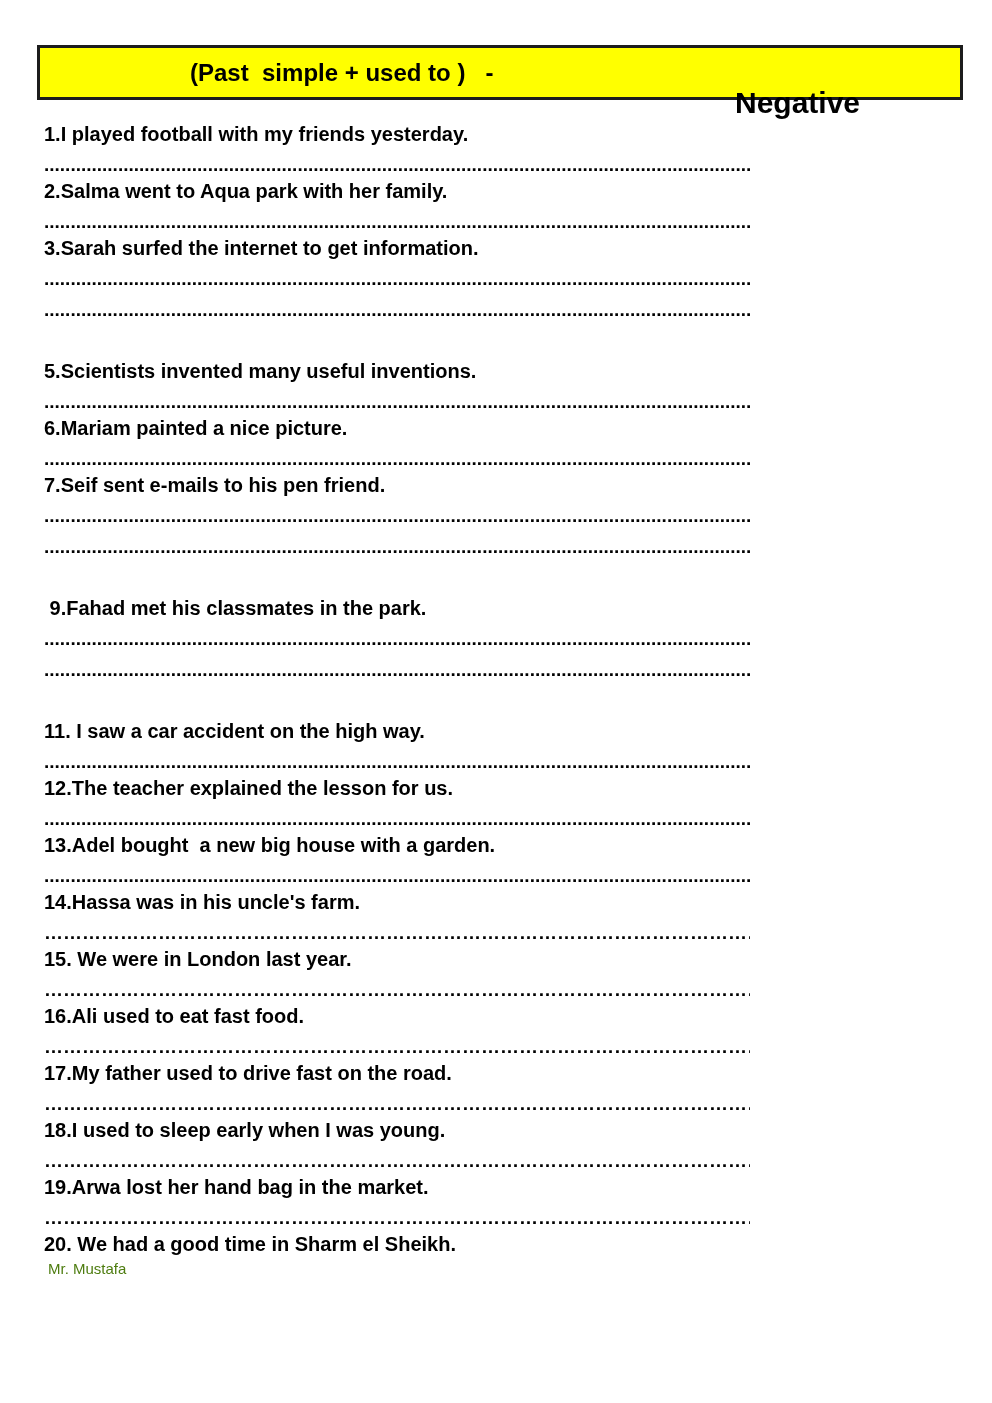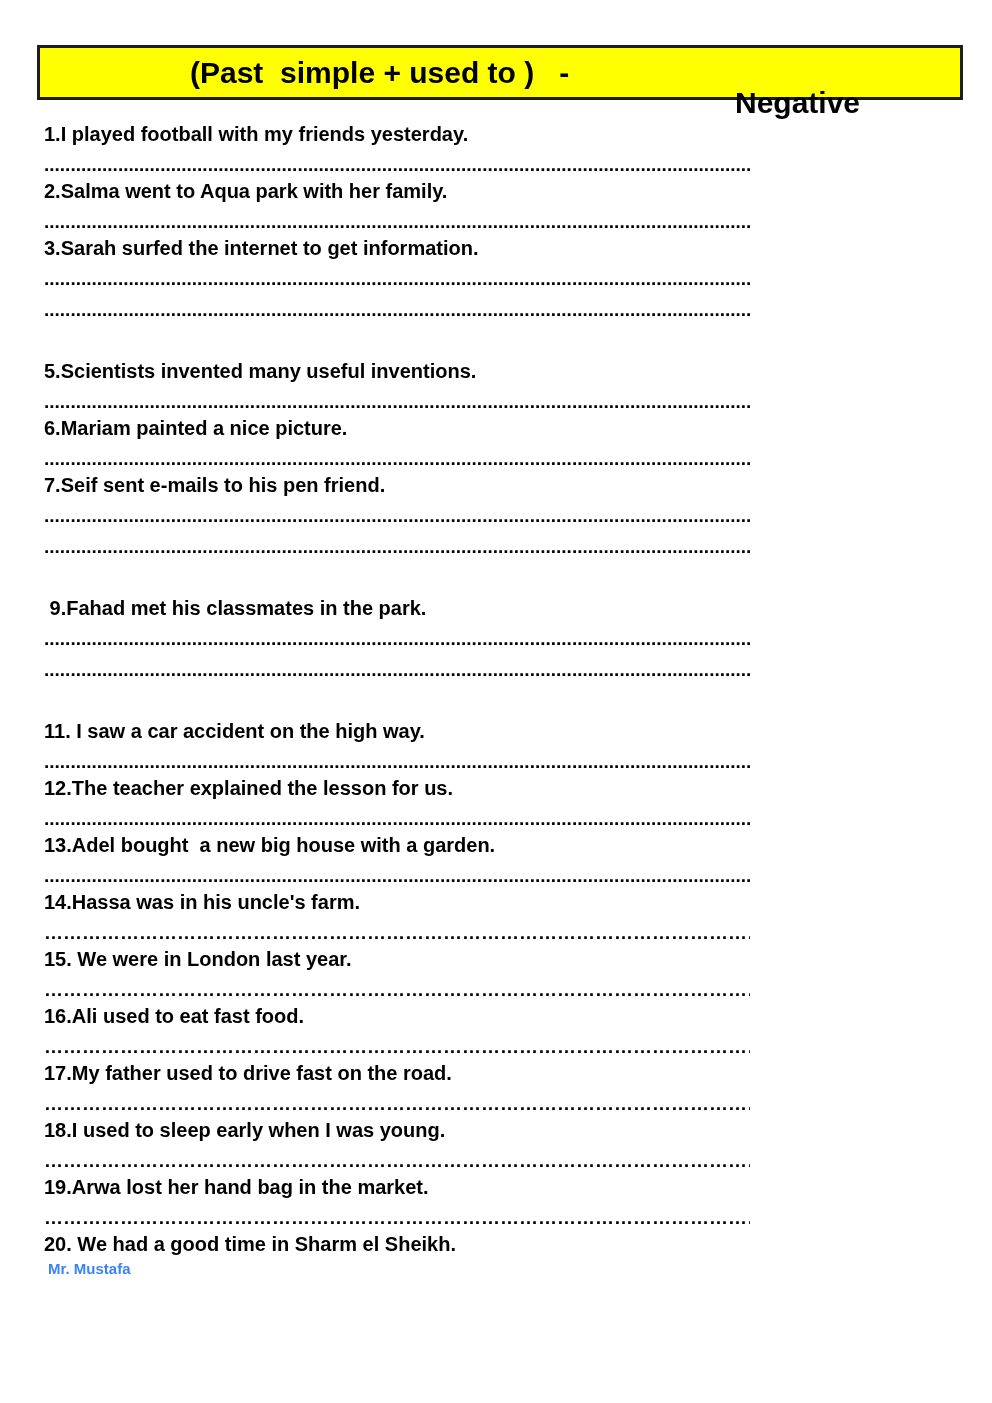--- a/index.html
+++ b/index.html
@@ -22,21 +22,21 @@
     width: 926px;
     height: 55px;
     background: #FFFF00;
     border: 3px solid #1c1c1c;
   }
   .header-title-left {
     position: absolute;
     left: 150px;
     top: 0;
     line-height: 49px;
-    font-size: 30px;
+    font-size: 24px;
     font-weight: 700;
     white-space: pre;
     color: #000000;
   }
   .header-title-right {
     position: absolute;
     left: 695px;
     top: 8px;
     line-height: 49px;
     font-size: 30px;
@@ -76,22 +76,22 @@
     line-height: 18px;
     white-space: nowrap;
     overflow: hidden;
     color: #000000;
   }
   .signature {
     position: absolute;
     left: 48px;
     top: 1260px;
     font-size: 15px;
-    font-weight: 700;
-    color: #3b82f6;
+    font-weight: 400;
+    color: #4d7c0f;
     text-align: center;
   }
 </style>
 </head>
 <body>
 
 <div class="page">
 
   <div class="header-box" style="background: rgb(255, 255, 0); border-color: rgb(28, 28, 28);">
     <span class="header-title-left">(Past  simple + used to )   -</span>

